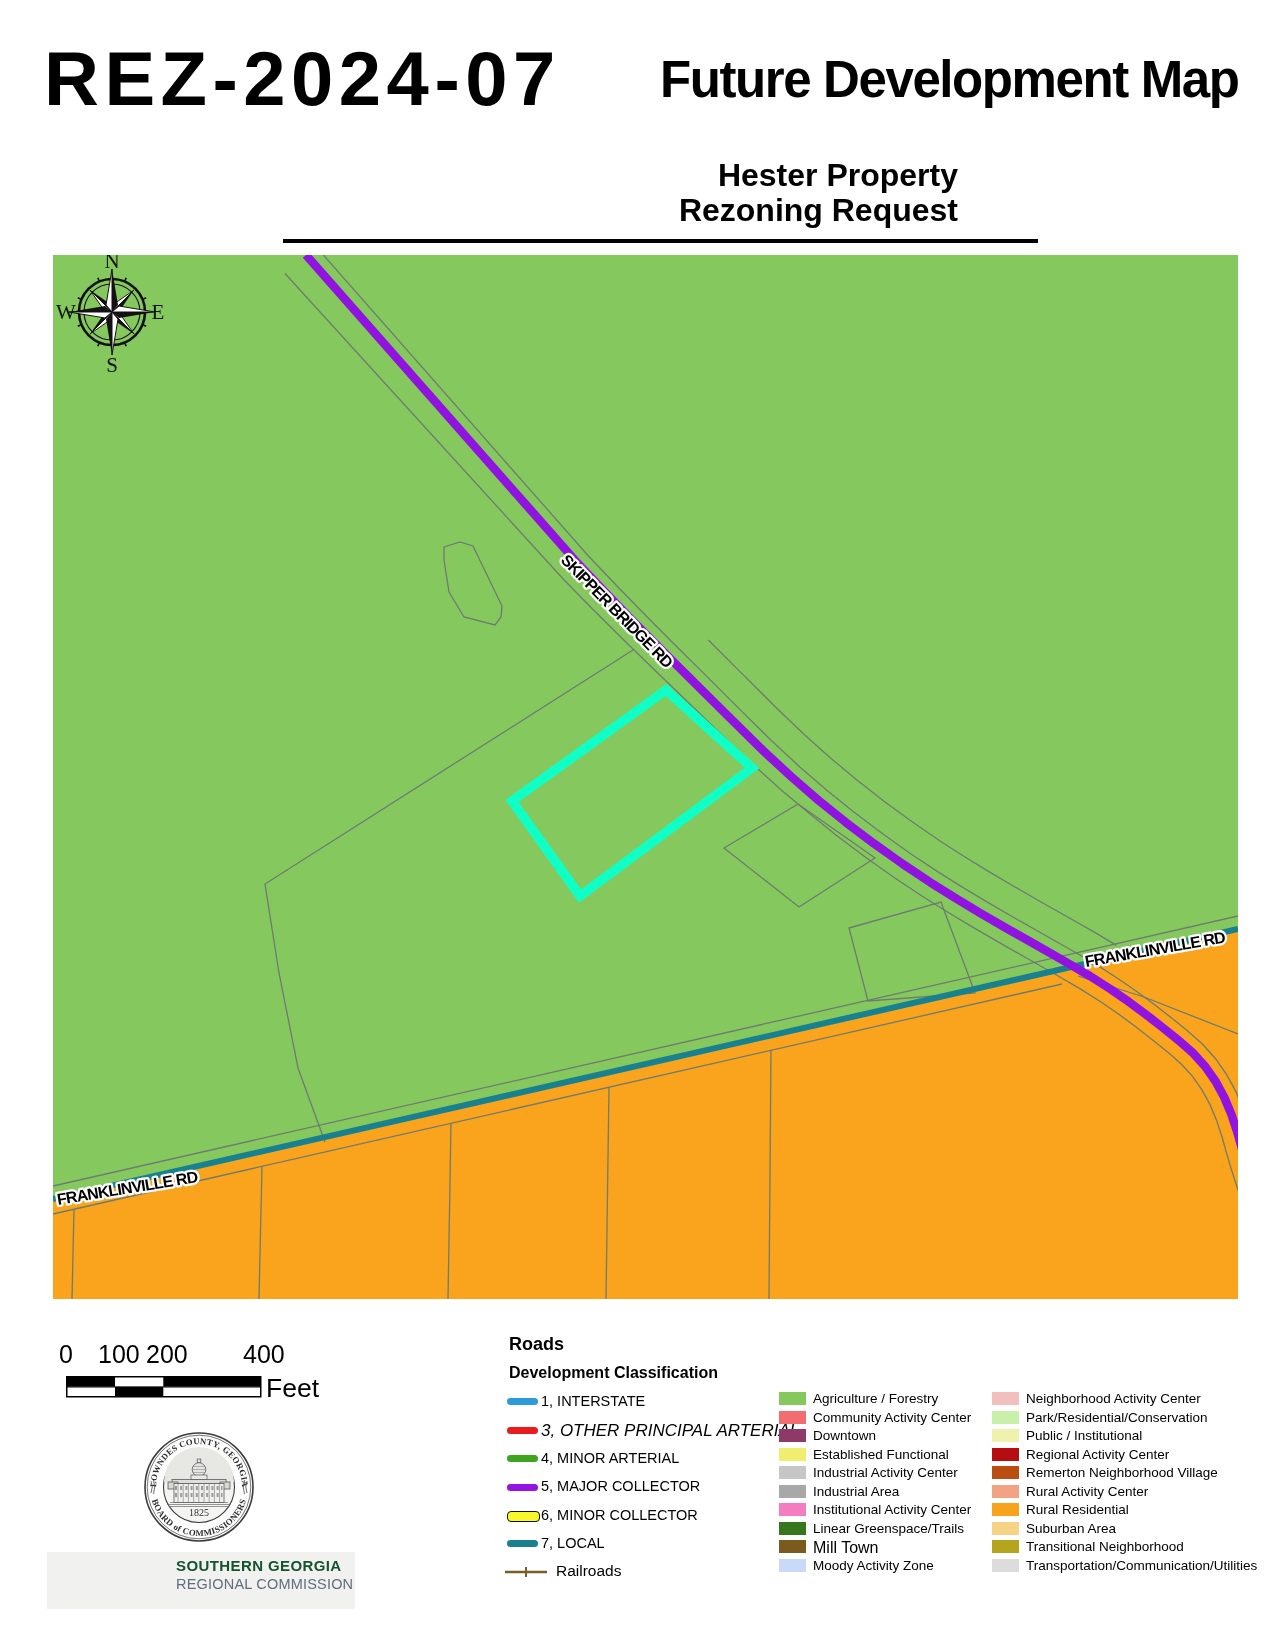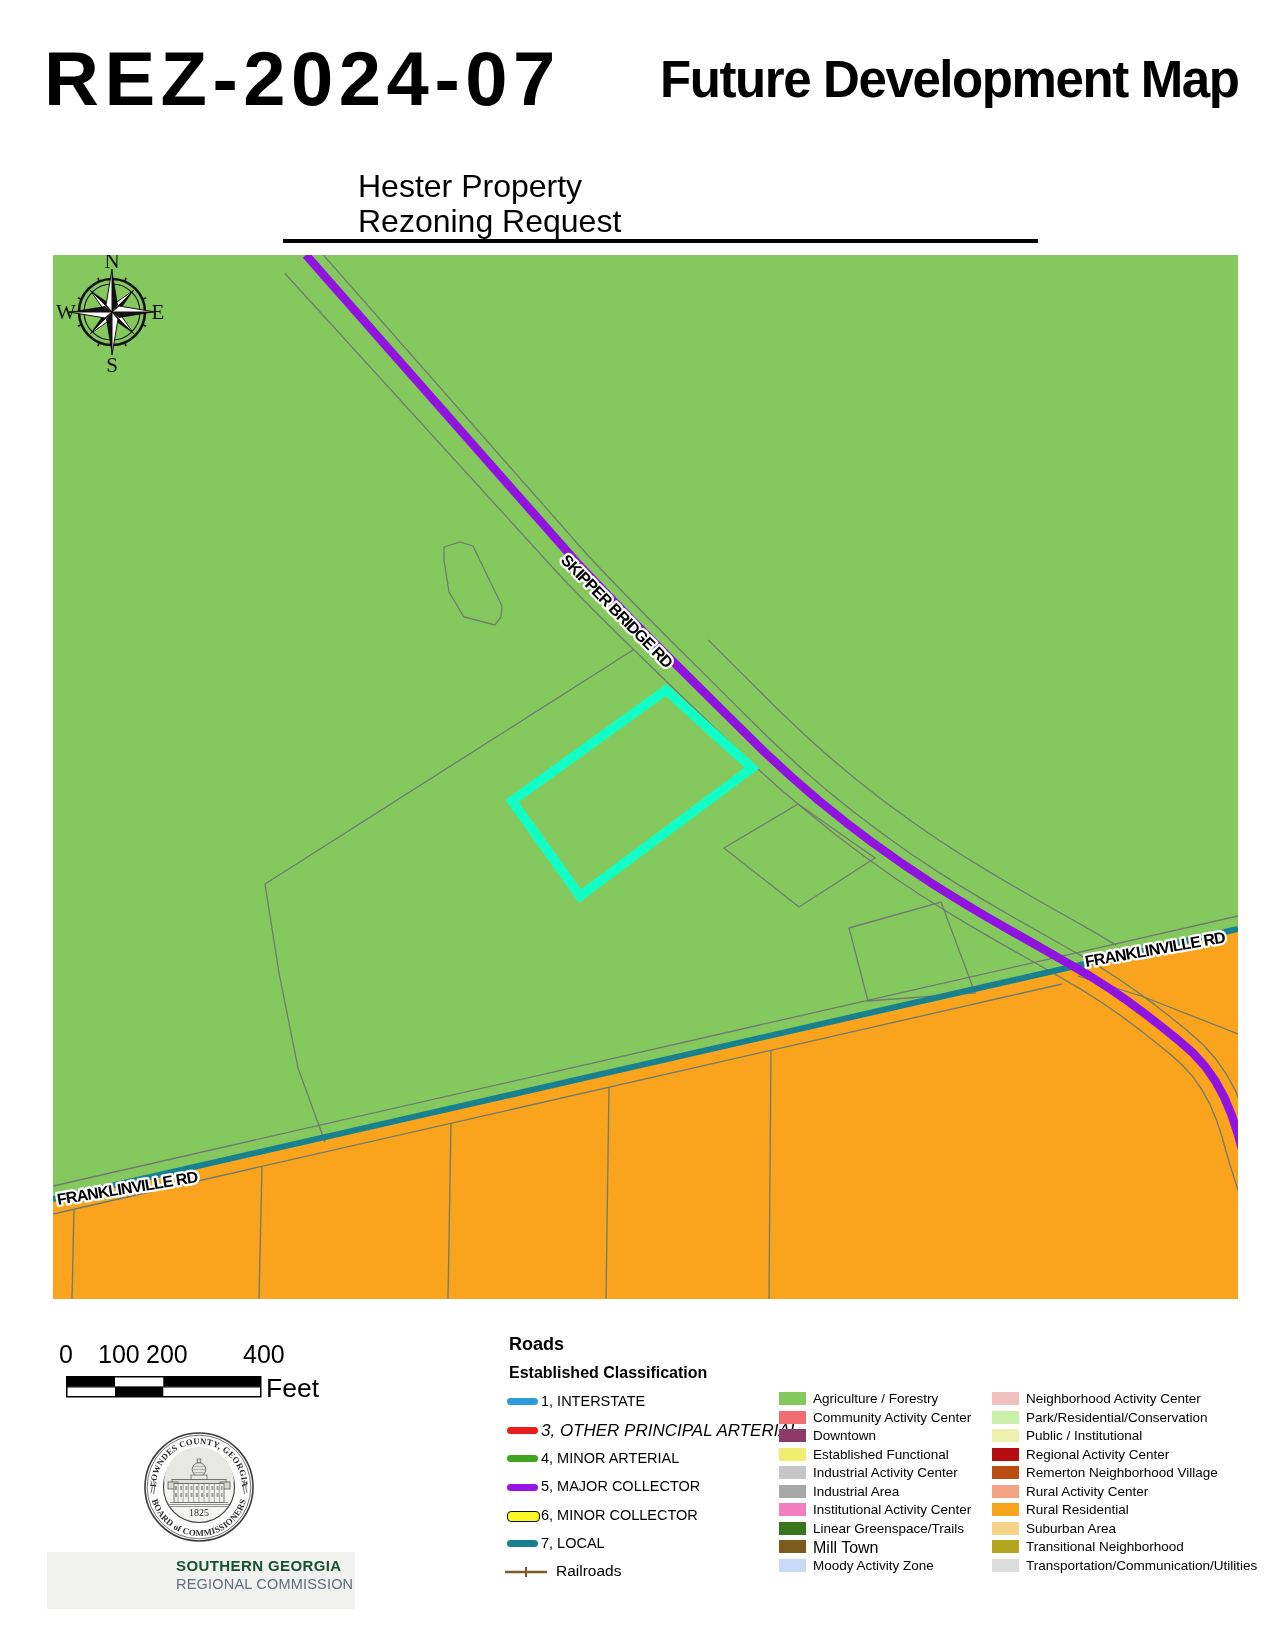--- a/index.html
+++ b/index.html
@@ -2,21 +2,21 @@
 <html><head><meta charset="utf-8"><style>
 html,body{margin:0;padding:0;background:#fff;}
 body{width:1275px;height:1650px;position:relative;font-family:"Liberation Sans",sans-serif;color:#000;overflow:hidden;}
 div{line-height:1.15;white-space:nowrap;}
 </style></head><body>
 
 <div style="position:absolute;left:44px;top:35px;font-size:76px;font-weight:bold;letter-spacing:5.5px;">REZ-2024-07</div>
 
 <div style="position:absolute;left:660px;top:51px;font-size:51px;font-weight:bold;letter-spacing:-1.4px;">Future Development Map</div>
 
-<div style="position:absolute;left:358px;top:158px;width:600px;text-align:left;font-size:32px;font-weight:normal;line-height:1.08;margin-top:11px;">Hester Property<br>Rezoning Request</div>
+<div style="position:absolute;left:358px;top:158px;width:600px;text-align:right;font-size:32px;font-weight:bold;line-height:1.08;">Hester Property<br>Rezoning Request</div>
 
 <div style="position:absolute;left:283px;top:239px;width:755px;height:4px;background:#000;"></div>
 <svg style="position:absolute;left:53px;top:255px" width="1185" height="1044" viewBox="53 255 1185 1044">
 
 <rect x="53" y="255" width="1185" height="1044" fill="#85C95E"></rect>
 
 <polygon points="53,1202 1238,932 1238,1299 53,1299" fill="#F9A41C"></polygon>
 <g stroke="#6E7B70" stroke-width="1.3" fill="none">
 
 <path d="M285.0,273.5 L563.4,579.3 L592.3,608.8 L621.0,637.3 L651.0,666.5 L683.4,697.8 L719.8,732.9 L751.6,763.3 L780.1,788.9 L808.2,812.5 L835.9,834.9 L864.2,856.2 L893.4,877.0 L921.5,895.8 L947.9,912.3 L973.9,927.9 L1000.3,943.1 L1027.8,958.8 L1057.3,975.5 L1081.5,989.6 L1101.4,1002.3 L1119.5,1014.8 L1136.4,1027.3 L1152.6,1040.0 L1168.8,1053.0 L1182.0,1064.7 L1192.7,1076.6 L1201.8,1089.6 L1209.7,1103.9 L1216.4,1119.9 L1222.2,1137.5 L1226.2,1151.9 L1229.6,1163.6 L1232.9,1174.1 L1236.0,1183.7 L1239.0,1192.9 L1241.9,1202.2 L1242.7,1204.6"></path>
@@ -196,21 +196,21 @@
 
 
 <div style="position:absolute;left:129px;top:5px;font-size:15px;font-weight:bold;color:#14532d;letter-spacing:0.4px;">SOUTHERN GEORGIA</div>
 
 <div style="position:absolute;left:129px;top:24px;font-size:14.5px;color:#5F6E7E;letter-spacing:0.2px;">REGIONAL COMMISSION</div>
 </div>
 <div style="position:absolute;left:0;top:0">
 
 <div style="position:absolute;left:509px;top:1334px;font-size:18px;font-weight:bold;">Roads</div>
 
-<div style="position:absolute;left:509px;top:1364px;font-size:16px;font-weight:bold;">Established Classification</div>
+<div style="position:absolute;left:509px;top:1364px;font-size:16px;font-weight:bold;">Development Classification</div>
 
 <div style="position:absolute;left:507px;top:1398px;width:31px;height:7px;background:#2D9BD8;border-radius:3.5px;"></div>
     <div style="position:absolute;left:541px;top:1393px;font-size:14.5px;">1, INTERSTATE</div>
 
 <div style="position:absolute;left:507px;top:1427px;width:31px;height:7px;background:#E81C1E;border-radius:3.5px;"></div>
     <div style="position:absolute;left:541px;top:1421px;font-size:17px;font-style:italic;">3, OTHER PRINCIPAL ARTERIAL</div>
 
 <div style="position:absolute;left:507px;top:1455px;width:31px;height:7px;background:#3FA41E;border-radius:3.5px;"></div>
     <div style="position:absolute;left:541px;top:1450px;font-size:14.5px;">4, MINOR ARTERIAL</div>
 

